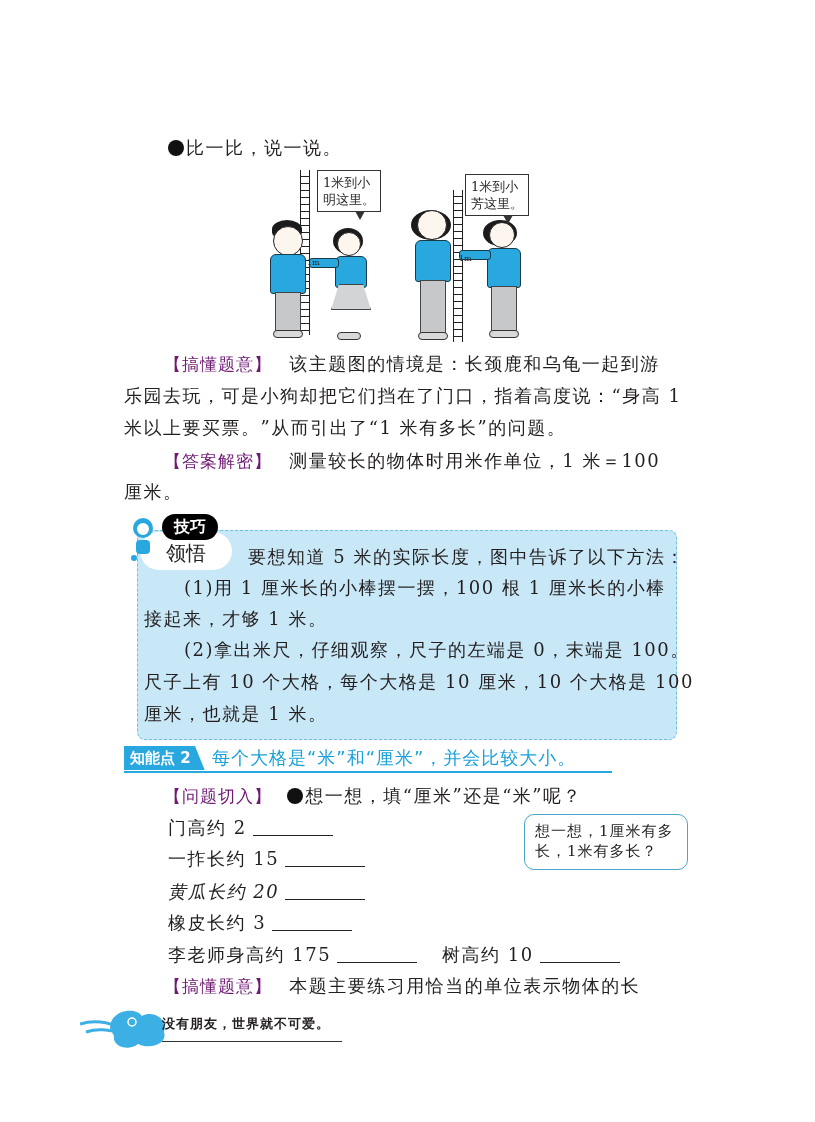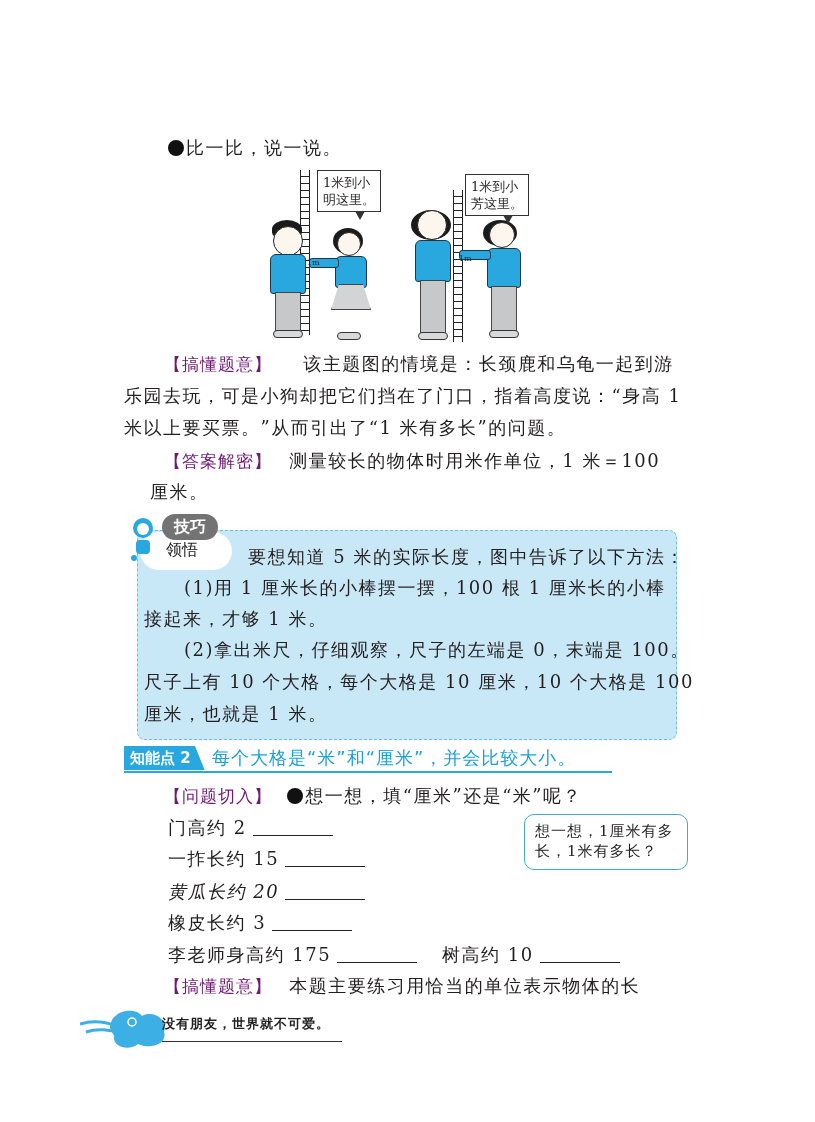--- a/index.html
+++ b/index.html
@@ -24,23 +24,23 @@
     .shirt { position: absolute; background: #29a7df; border: 1.5px solid #1a3a4a; border-radius: 6px 6px 3px 3px; }
     .pants { position: absolute; background: #c7c8ca; border: 1.5px solid #444; }
     .skirt { position: absolute; background: #d3d4d6; border: 1.5px solid #444; clip-path: polygon(20% 0, 80% 0, 100% 100%, 0 100%); }
     .shoe { position: absolute; background: #d9d9d9; border: 1.5px solid #333; border-radius: 4px; height: 6px; }
 
     
     .tipbox { position: absolute; left: 137px; top: 530px; width: 538px; height: 208px; background: #c9e8f7;
               border: 1.5px dashed #6fbfe3; border-radius: 8px; }
     .tipbadge { position: absolute; left: 128px; top: 510px; width: 110px; height: 62px; }
     .tipbadge .cloud { position: absolute; left: 12px; top: 22px; width: 92px; height: 38px; background: #fff; border-radius: 20px; }
-    .tipbadge .jq { position: absolute; left: 34px; top: 4px; width: 56px; height: 26px; border-radius: 13px; background: #737373;
+    .tipbadge .jq { position: absolute; left: 34px; top: 4px; width: 56px; height: 26px; border-radius: 13px; background: #000000;
                     color: #fff; font-family: "DejaVu Sans", sans-serif; font-size: 16px; font-weight: bold; text-align: center; line-height: 26px; }
-    .tipbadge .lw { position: absolute; left: 38px; top: 30px; font-family: "DejaVu Sans", sans-serif; font-size: 16px; color: #222; }
+    .tipbadge .lw { position: absolute; left: 38px; top: 30px; font-family: "DejaVu Sans", sans-serif; font-size: 20px; color: #222; }
     .tipbadge .mascot { position: absolute; left: 0; top: 4px; width: 30px; height: 48px; }
 
     
     .kp-badge { position: absolute; left: 124px; top: 746px; height: 24px; padding: 0 14px 0 6px; background: #29a7df; color: #fff;
                 font-family: "DejaVu Sans", sans-serif; font-weight: bold; font-size: 15px; line-height: 24px;
                 clip-path: polygon(0 0, 88% 0, 100% 100%, 0 100%); }
     .kp-title { position: absolute; left: 212px; top: 746px; color: #1aa1d9; font-family: "DejaVu Sans", sans-serif; font-size: 18px; line-height: 24px; letter-spacing: 1px; white-space: nowrap; }
     .kp-rule { position: absolute; left: 124px; top: 771px; width: 488px; height: 2px; background: #29a7df; }
 
     .blank { display: inline-block; width: 80px; border-bottom: 1.5px solid #222; height: 18px; vertical-align: -2px; margin-left: 6px; }
@@ -105,30 +105,30 @@
   </div>
   <div class="bubble" style="left:200px; top:4px;">
     <div>1米到小</div>
     <div>芳这里。</div>
   </div>
   <div class="abs" style="left:194px; top:84px; font-size:8px;">1m</div>
 </div>
 
 <div class="line" style="left:164px; top:352px;">
   <span class="tag">【搞懂题意】</span>
-  <span style="margin-left:24px;">该主题图的情境是：长颈鹿和乌龟一起到游</span>
+  <span style="margin-left:10px;">该主题图的情境是：长颈鹿和乌龟一起到游</span>
 </div>
 <div class="line" style="left:124px; top:384px;">乐园去玩，可是小狗却把它们挡在了门口，指着高度说：“身高 1</div>
 <div class="line" style="left:124px; top:416px;">米以上要买票。”从而引出了“1 米有多长”的问题。</div>
 
 <div class="line" style="left:164px; top:449px;">
   <span class="tag">【答案解密】</span>
   <span style="margin-left:10px;">测量较长的物体时用米作单位，1 米＝100</span>
 </div>
-<div class="line" style="left:124px; top:480px;margin-left:26px;">厘米。</div>
+<div class="line" style="left:124px; top:480px;">厘米。</div>
 
 <div class="tipbox"></div>
 <div class="tipbadge">
   <div class="cloud"></div>
   <svg class="mascot" viewBox="0 0 30 48">
     <circle cx="15" cy="14" r="10" fill="#29a7df"></circle>
     <circle cx="15" cy="15" r="6" fill="#fff"></circle>
     <rect x="8" y="26" width="14" height="14" rx="4" fill="#29a7df"></rect>
     <circle cx="6" cy="44" r="3" fill="#29a7df"></circle>
   </svg>

